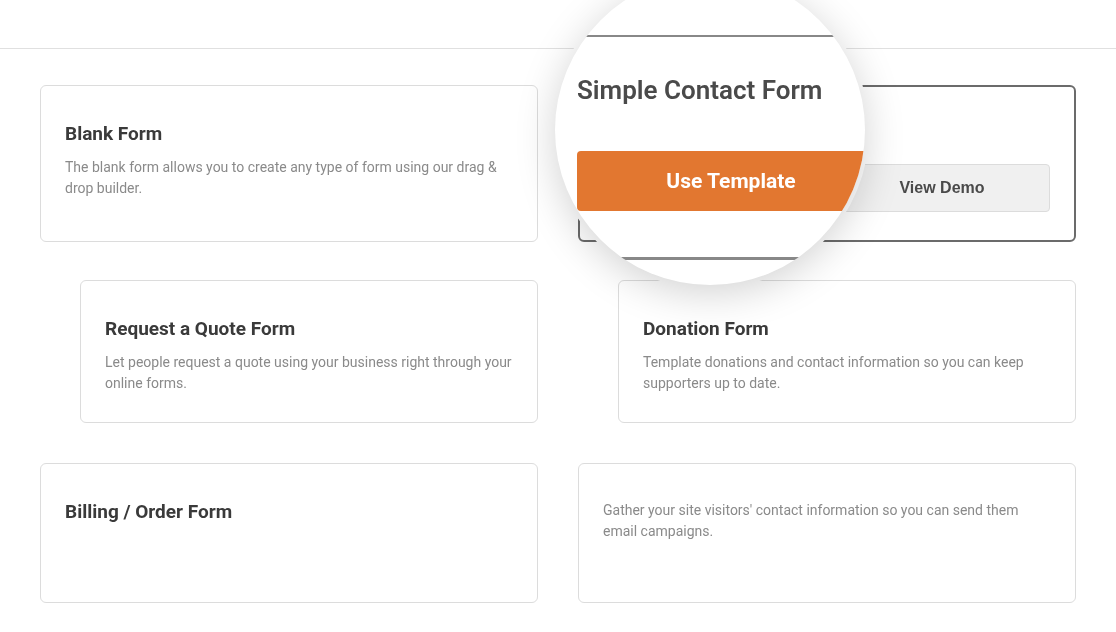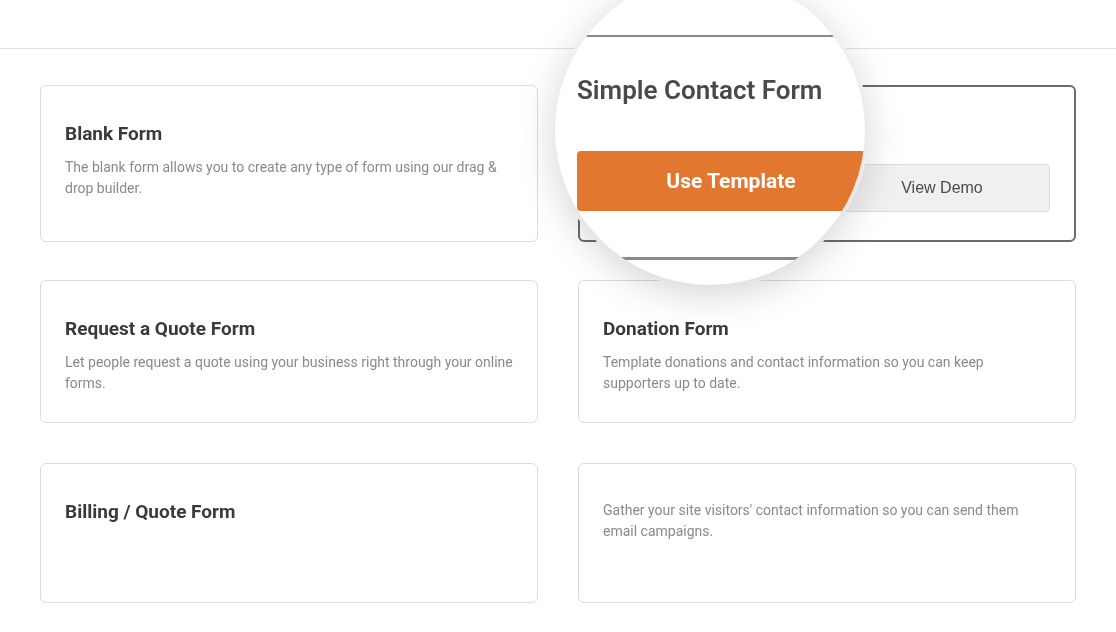--- a/index.html
+++ b/index.html
@@ -57,21 +57,21 @@
     }
     .button-row {
       display: flex;
       gap: 16px;
       margin-top: 18px;
     }
     .btn {
       flex: 1;
       padding: 14px 10px;
       font-size: 16px;
-      font-weight: 400;
+      font-weight: 700;
       text-align: center;
       border-radius: 4px;
       cursor: pointer;
       border: none;
     }
     .btn-primary {
       background: #e27730;
       color: #ffffff;
     }
     .btn-secondary {
@@ -126,20 +126,21 @@
       color: #ffffff;
       font-size: 21px;
       font-weight: 700;
       text-align: center;
       border-radius: 4px;
     }
     
     .grid .card:nth-child(3),
     .grid .card:nth-child(4) {
       margin-top: -2px;
+      margin-left: 40px;
     }
   </style>
 </head>
 <body>
 
 <div class="top-divider"></div>
 
 <div class="grid">
 
   <div class="card">
@@ -159,21 +160,21 @@
     <div class="card-title">Request a Quote Form</div>
     <div class="card-desc">Let people request a quote using your business right through your online forms.</div>
   </div>
 
   <div class="card">
     <div class="card-title">Donation Form</div>
     <div class="card-desc">Template donations and contact information so you can keep supporters up to date.</div>
   </div>
 
   <div class="card">
-    <div class="card-title">Billing / Quote Form</div>
+    <div class="card-title">Billing / Order Form</div>
   </div>
 
   <div class="card">
     <div class="card-desc">Gather your site visitors' contact information so you can send them email campaigns.</div>
   </div>
 
 </div>
 
 <div class="zoom-circle">
   <div class="zoom-inner-divider-top"></div>

